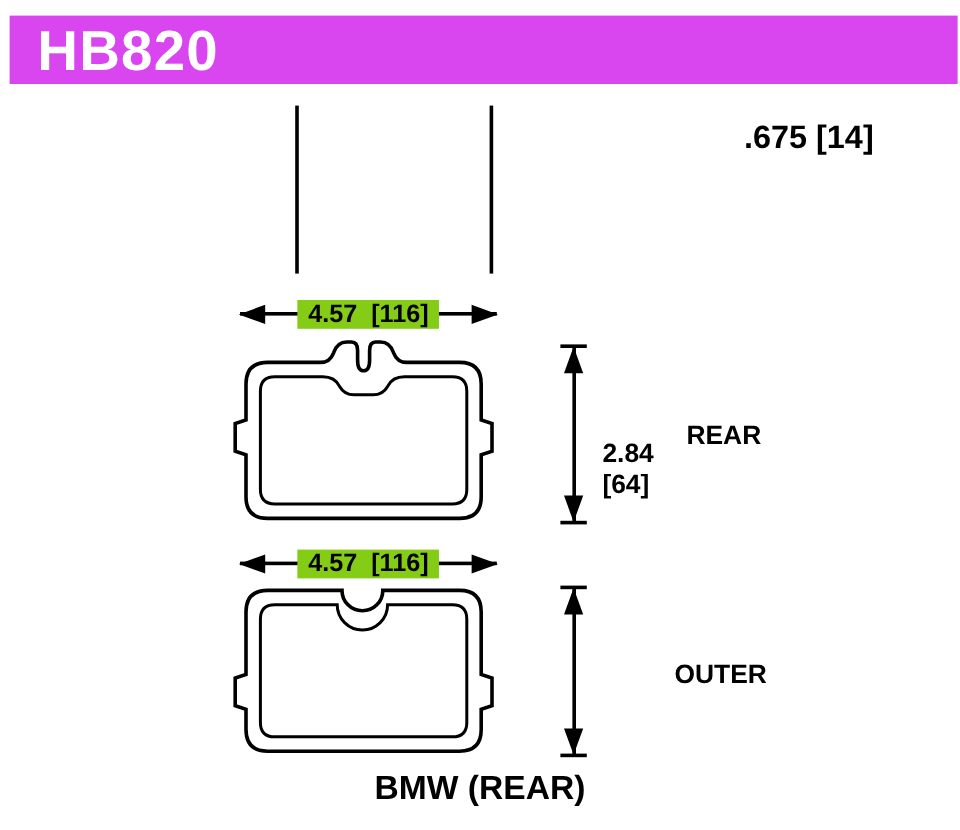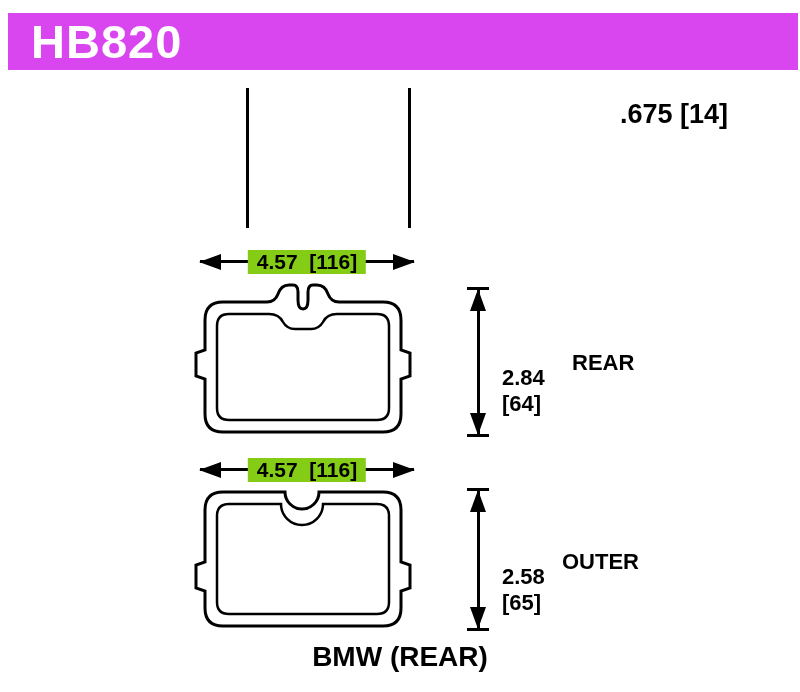--- a/index.html
+++ b/index.html
@@ -161,21 +161,17 @@
   </svg>
 
   <div class="vdim vdim-2">
     <div class="tick tick-top"></div>
     <div class="tick tick-bottom"></div>
     <div class="vline"></div>
     <div class="arr-up"></div>
     <div class="arr-down"></div>
   </div>
 
-  <div class="vdim-text vdim-text-2">
-    <span>2.58</span>
-    <span>[65]</span>
-  </div>
   <span class="pos-label pos-2">OUTER</span>
 
   <div class="footer">BMW (REAR)</div>
 
 </div>
 
 </body></html>

